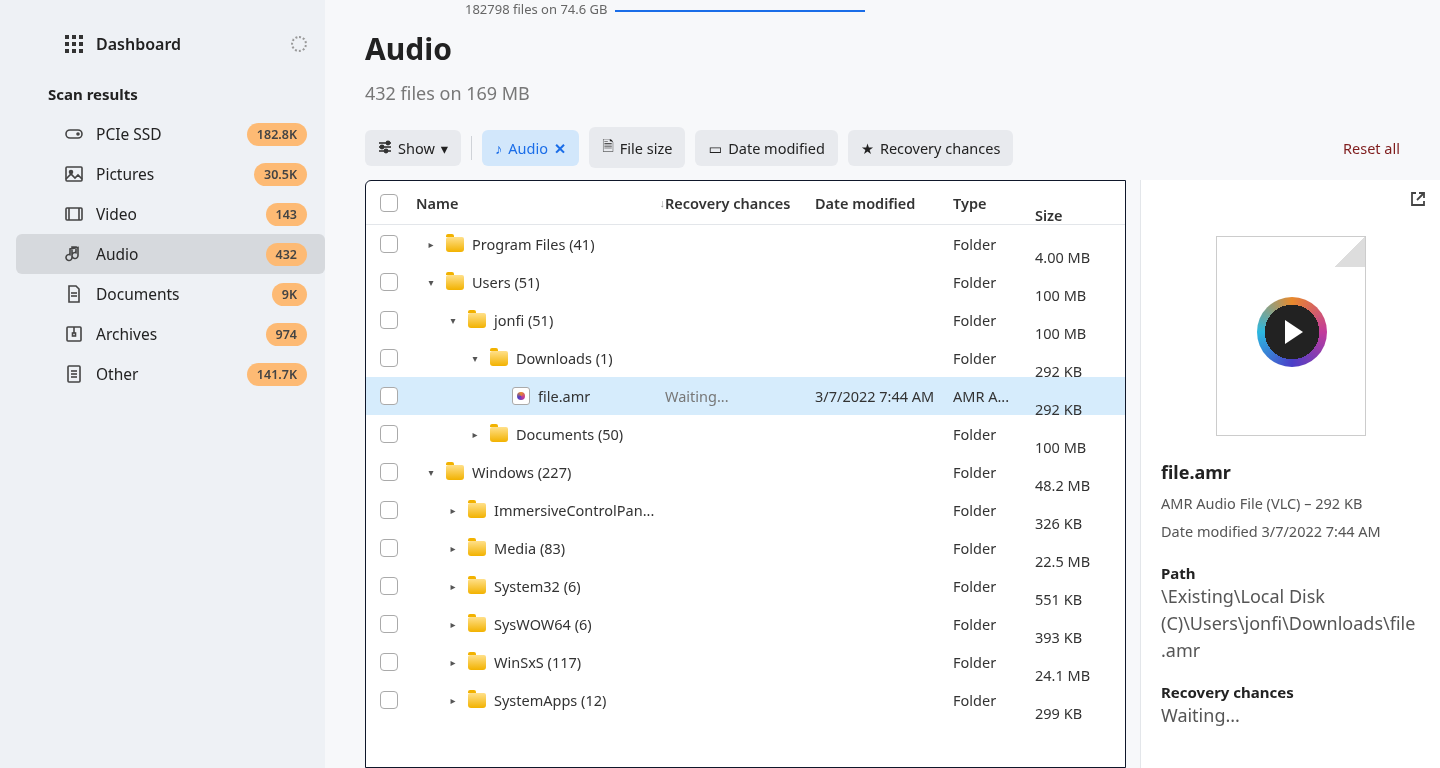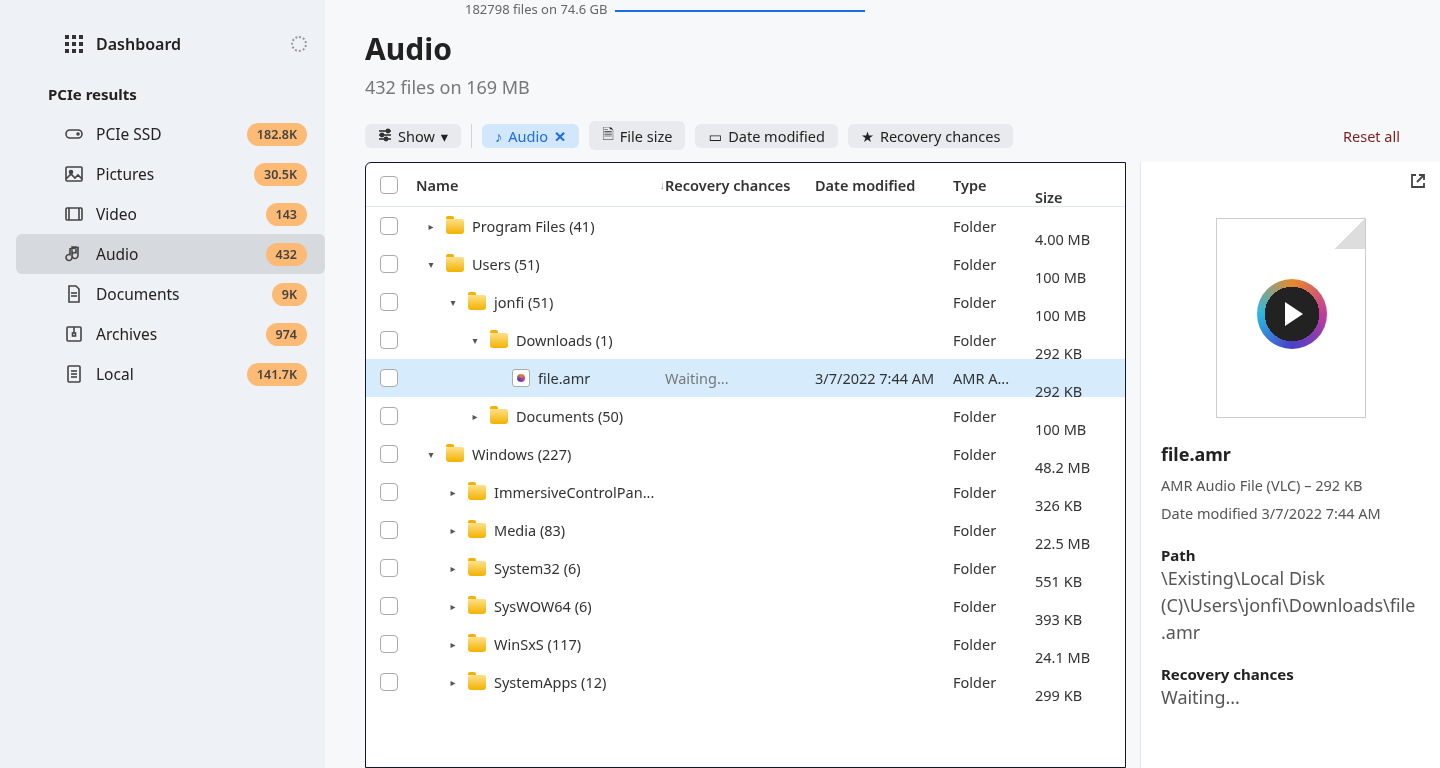--- a/index.html
+++ b/index.html
@@ -16,24 +16,24 @@
 .side-item.active { background: #d6d9dd; border-radius: 6px; }
 .side-section-label { font-weight: 700; font-size: 15px; padding: 14px 0 10px 32px; }
 .spinner { width: 16px; height: 16px; border: 2px dotted #999; border-radius: 50%; }
 
 .main { flex: 1; background: #f7f8fa; display: flex; flex-direction: column; overflow:hidden; }
 .topbar { height: 18px; padding: 0 60px 0 40px; display:flex; align-items:flex-start; color:#666; font-size:13px; }
 .topbar .progline { border-bottom: 2px solid #1a6de8; width: 250px; margin-left: 8px; margin-top: 10px; }
 
 .title-block { padding: 10px 40px 8px 40px; }
 .title-block h1 { font-size: 30px; font-weight: 700; }
-.title-block .sub { font-size: 18px; color: #777; margin-top: 6px; }
+.title-block .sub { font-size: 18px; color: #777; margin-top: 12px; }
 
 .filter-bar { display:flex; align-items:center; padding: 14px 40px 12px 40px; gap: 10px; }
-.chip { display:flex; align-items:center; gap:6px; background:#e8eaee; border-radius:6px; padding: 2px 13px; font-size:14.5px; cursor:pointer; }
+.chip { display:flex; align-items:center; gap:6px; background:#e8eaee; border-radius:6px; padding: 8px 13px; font-size:14.5px; cursor:pointer; }
 .chip.blue { background:#d2e7fb; color:#1a6de8; }
 .chip .close { font-weight:700; }
 .reset { margin-left:auto; color:#7f1d1d; font-size:14.5px; cursor:pointer; }
 
 .content-row { display:flex; flex:1; min-height:0; padding: 0 0 0 40px; }
 .table-wrap { flex:1; background:#fff; border-radius:6px 0 0 0; border:1px solid #0f172a; display:flex; flex-direction:column; overflow:hidden; margin-right: 14px;}
 .thead { display:flex; align-items:center; height:44px; border-bottom:1px solid #e3e6ea; font-weight:600; color:#333; font-size:14.5px; }
 .col-chk { width:46px; display:flex; justify-content:center; }
 .col-name { flex:1; display:flex; align-items:center; gap:6px; padding-left:4px;}
 .col-rc { width:150px; }
@@ -85,21 +85,21 @@
               <rect x="14" y="7" width="4" height="4"></rect>
               <rect y="14" width="4" height="4"></rect>
               <rect x="7" y="14" width="4" height="4"></rect>
               <rect x="14" y="14" width="4" height="4"></rect>
             </g>
           </svg>
       </span>
       <span class="lbl">Dashboard</span>
       <span class="spinner"></span>
     </div>
-    <div class="side-section-label">PCIe results</div>
+    <div class="side-section-label">Scan results</div>
     <div id="side-items">
         <div class="side-item">
           <span class="icn">
             <svg width="18" height="18" viewBox="0 0 18 18" fill="none" stroke="#444" stroke-width="1.6">
               <rect x="1" y="5" width="16" height="8" rx="4"></rect>
               <circle cx="13" cy="9" r="1" fill="#444"></circle>
             </svg>
           </span>
                  <span class="lbl">PCIe SSD</span>
                  <span class="badge">182.8K</span>
@@ -159,21 +159,21 @@
         </div>
         <div class="side-item">
           <span class="icn">
             <svg width="18" height="18" viewBox="0 0 18 18" fill="none" stroke="#444" stroke-width="1.6">
               <rect x="3" y="1" width="12" height="16" rx="1"></rect>
               <line x1="6" y1="6" x2="12" y2="6"></line>
               <line x1="6" y1="9" x2="12" y2="9"></line>
               <line x1="6" y1="12" x2="12" y2="12"></line>
             </svg>
           </span>
-                 <span class="lbl">Local</span>
+                 <span class="lbl">Other</span>
                  <span class="badge">141.7K</span>
         </div>
       </div>
   </aside>
 
   <main class="main">
     <div class="topbar">
       <span style="margin-left:100px">182798 files on 74.6 GB</span>
       <span class="progline"></span>
     </div>

